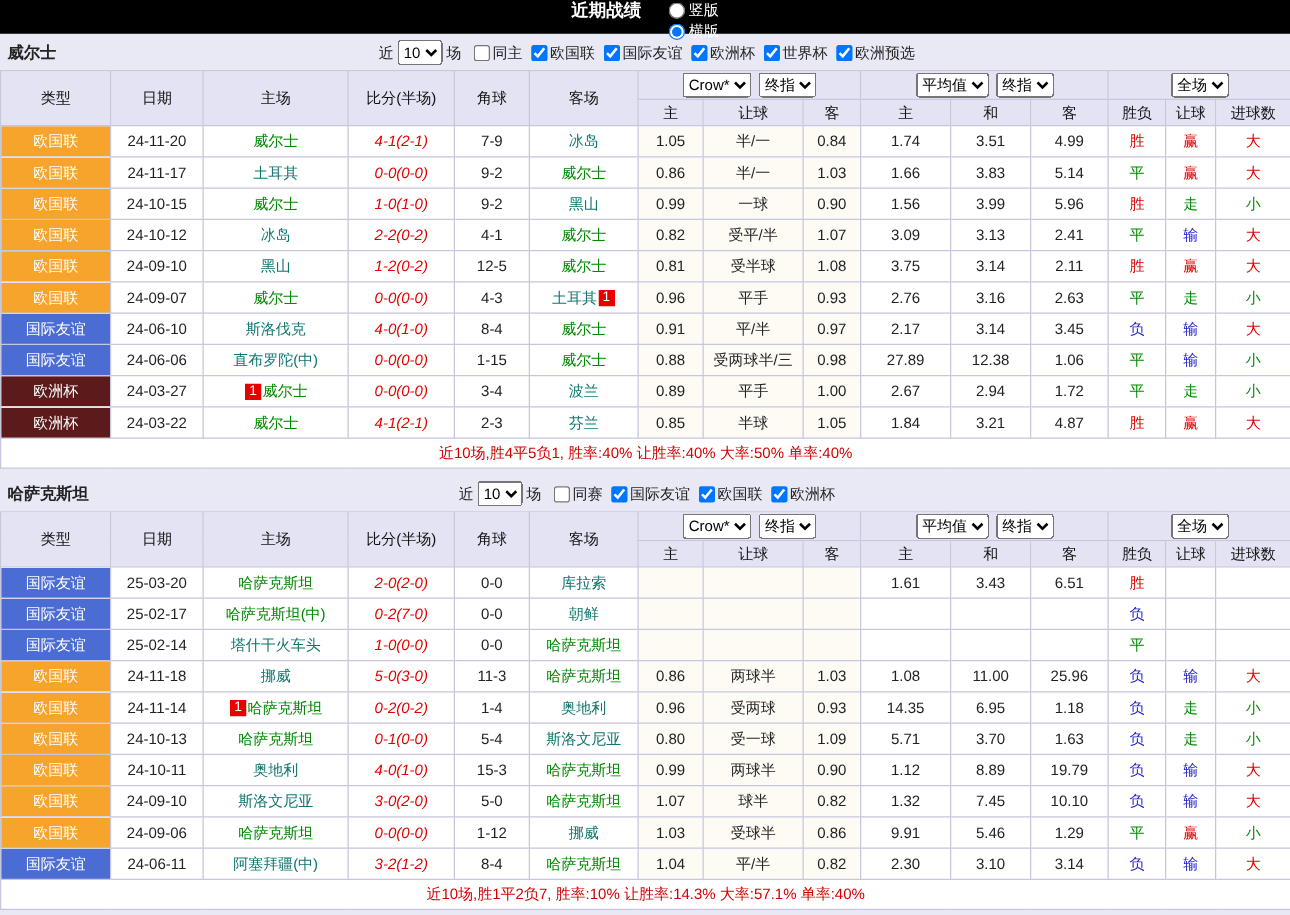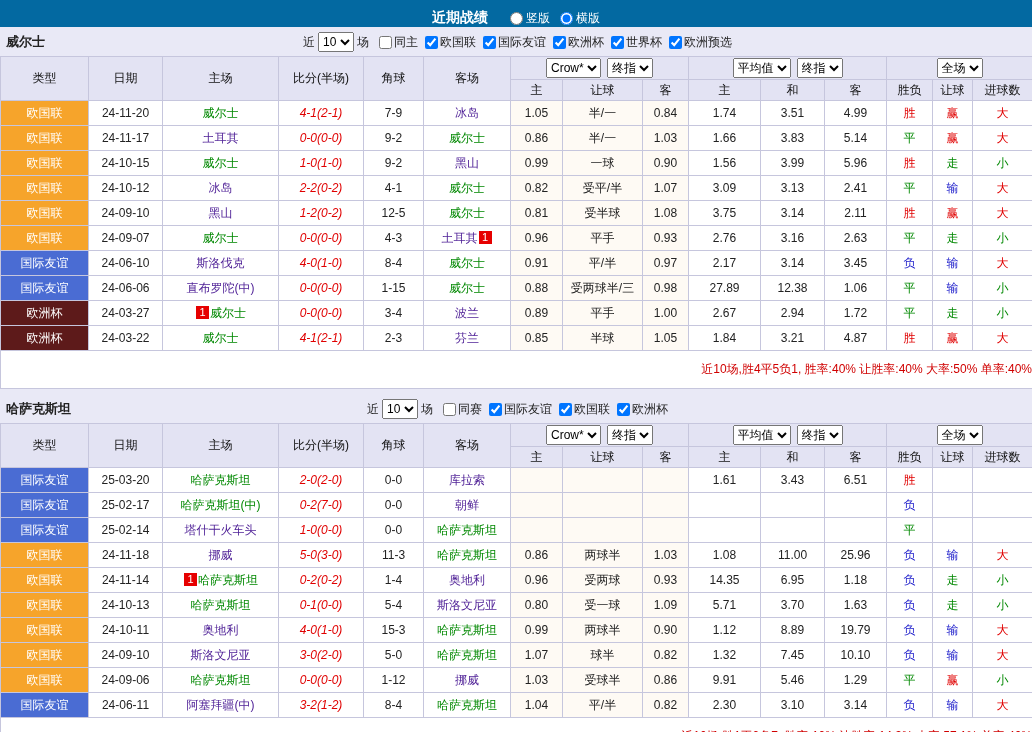--- a/index.html
+++ b/index.html
@@ -5,52 +5,52 @@
   * { box-sizing: border-box; }
   html,body { margin:0; padding:0; }
   body {
     width:1032px;
     background:#e9e9f6;
     font-family:"Liberation Sans","DejaVu Sans",sans-serif;
     font-size:12px;
     color:#222;
   }
   .topbar {
-    height:27px; background:#0369a1;
-    display:flex; align-items:flex-end; justify-content:center; gap:12px;
+    height:27px; background:#000000;
+    display:flex; align-items:flex-start; justify-content:center; gap:12px;
   }
   .topbar-title { color:#ffffff; font-weight:bold; font-size:14px; }
-  .radio-group { display:inline-flex; align-items:center; }
+  .radio-group { display:inline-flex; align-items:center;flex-direction:column; }
   .radio-label { color:#ffffff; display:inline-flex; align-items:center; gap:3px; margin-left:10px; font-size:12px; cursor:pointer; }
   .radio-label input { margin:0; }
 
   .section-head { height:29px; position:relative; display:flex; align-items:center; }
   .team-title { font-weight:bold; font-size:13px; padding-left:6px; color:#222; position:relative; z-index:2; }
   .filter { position:absolute; left:0; right:0; text-align:center; z-index:1; }
   .flabel { margin:0 3px; }
   .count-select { font-size:12px; height:20px; }
   .cb-label { margin-left:7px; display:inline-flex; align-items:center; vertical-align:middle; cursor:pointer; }
   .cb-label input { margin:0 2px 0 0; }
 
   table.grid { width:1032px; border-collapse:collapse; table-layout:fixed; background:#ffffff; }
   .grid th, .grid td {
     border:1px solid #c6c6dd; text-align:center; padding:0;
     overflow:hidden; white-space:nowrap; font-weight:normal; font-size:12px;
   }
   .grid thead th { background:#e3e3f3; height:21px; color:#111; }
   .grid thead tr.h1 th { height:23px; }
   .grid thead .sel-cell select { font-size:12px; height:20px; margin:0 3px; }
   .grid tbody td { height:25px; }
-  .grid tfoot td.summary { height:38px; color:#d00000; background:#ffffff;text-align:right; }
+  .grid tfoot td.summary { height:24px; color:#d00000; background:#ffffff; }
 
   .lg { color:#ffffff; }
   .lg-o { background:#f6a42b; }
   .lg-b { background:#4a6cd3; }
   .lg-d { background:#5d1a1a; }
-  .team { color:#4c1d95; }
+  .team { color:#0f766e; }
   .team.focus { color:#008800; }
   .score { color:#e00000;font-style:italic; }
   .tint { background:#fefaf4; }
   .res.r { color:#e00000; }
   .res.g { color:#008800; }
   .res.b { color:#2222cc; }
   .badge1 {
     display:inline-block; width:13px; height:13px; line-height:13px;
     background:#e60000; color:#fff; font-size:11px; text-align:center;
     vertical-align:1px; margin:0 1px;

